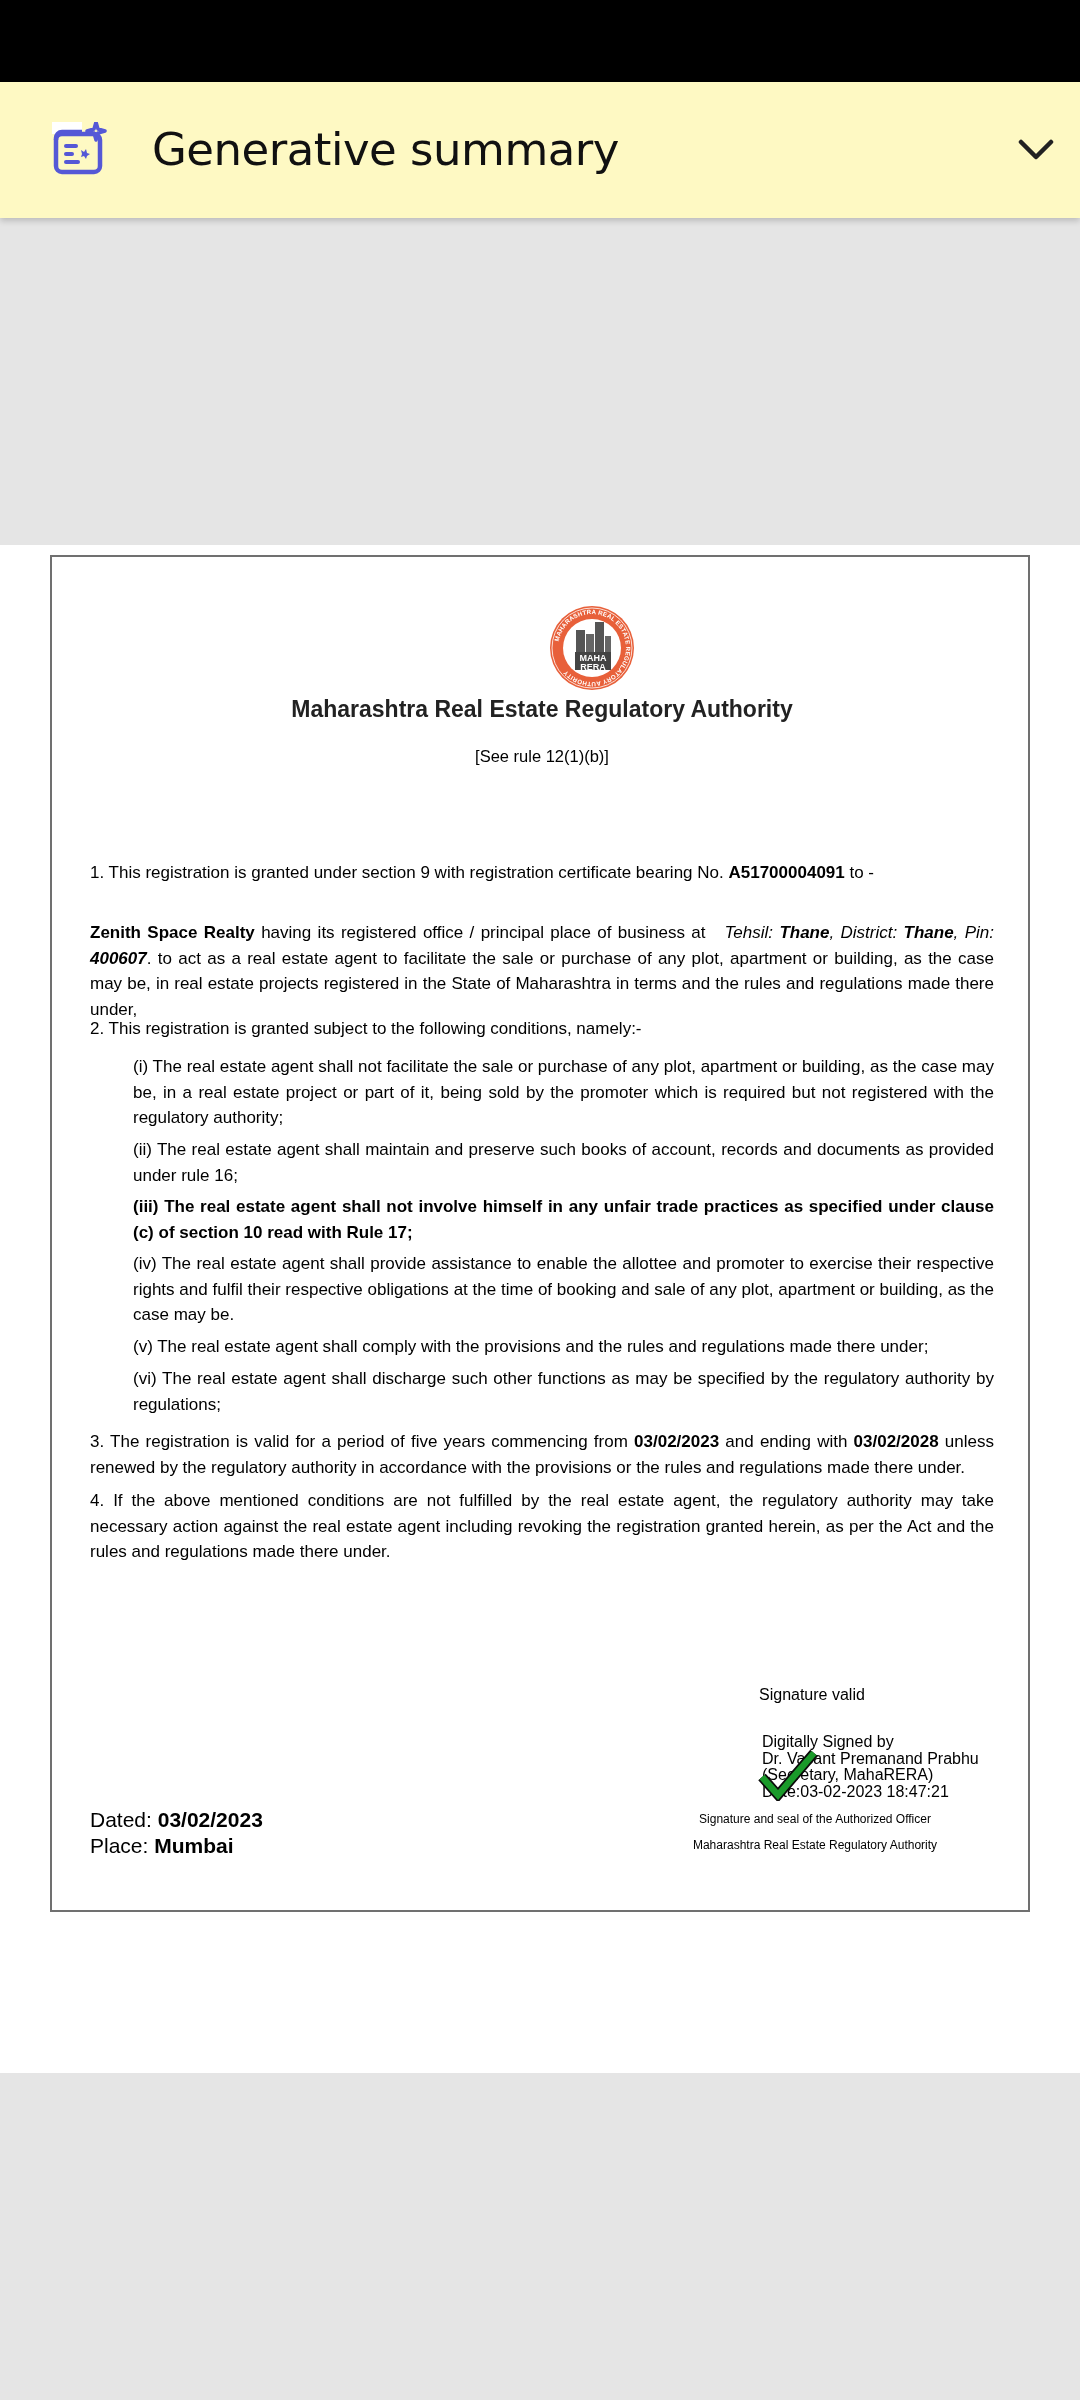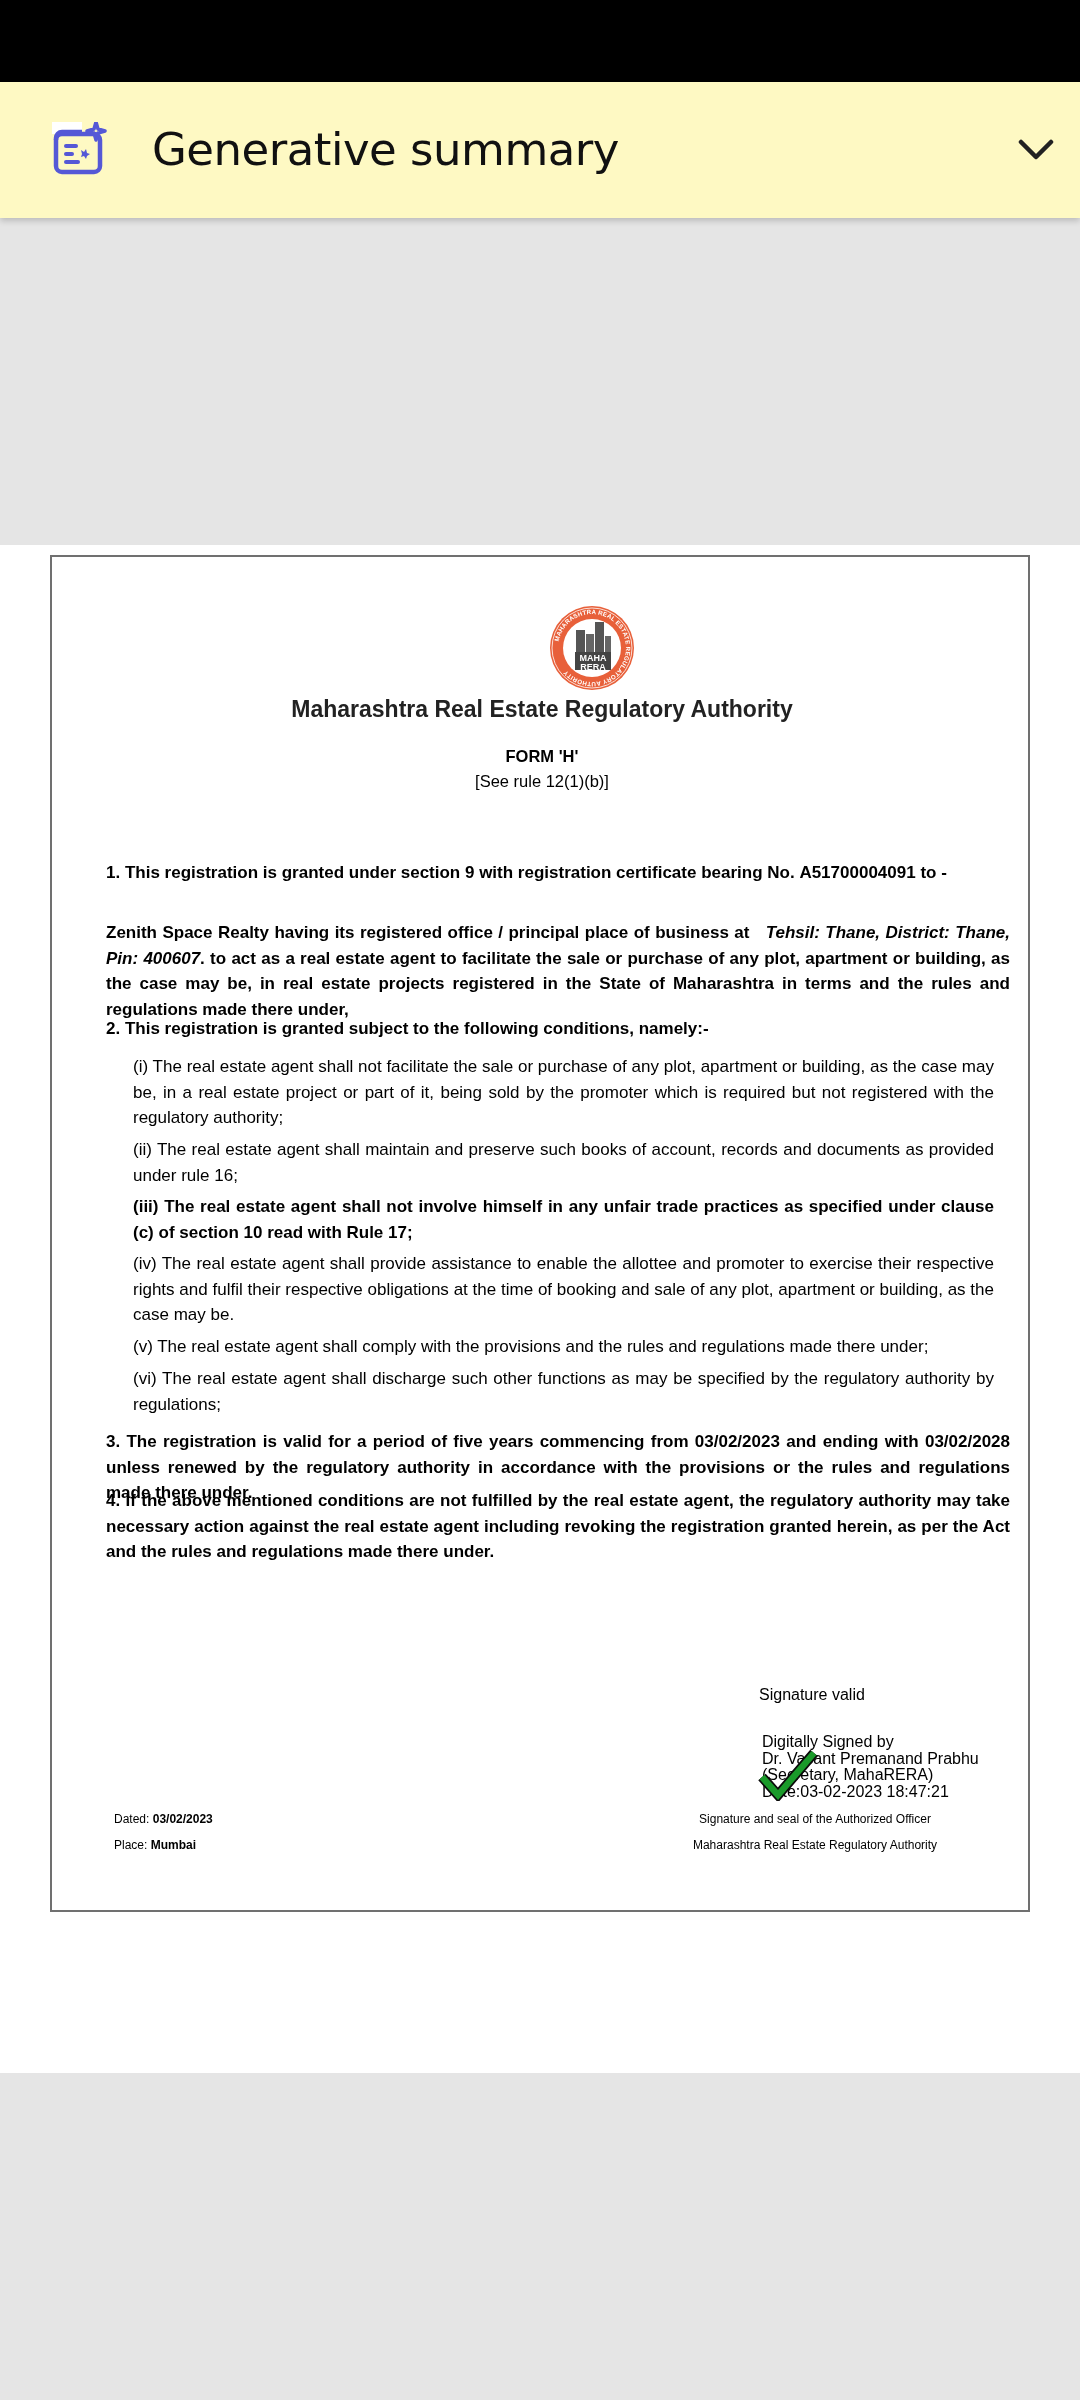--- a/index.html
+++ b/index.html
@@ -8,26 +8,26 @@
   .header { position:absolute; left:0; top:82px; width:1080px; height:136px; background:#fef9c3; box-shadow:0 3px 6px rgba(0,0,0,0.18); z-index:2; }
   .header .gen-icon { position:absolute; left:52px; top:40px; width:56px; height:56px; }
   .header .title { position:absolute; left:152px; top:40px; font-family:"DejaVu Sans", sans-serif; font-size:45px; line-height:56px; color:#111; letter-spacing:-0.5px; }
   .header .chev { position:absolute; left:1018px; top:56px; width:36px; height:24px; }
   .page { position:absolute; left:0; top:545px; width:1080px; height:1528px; background:#fff; }
   .frame { position:absolute; left:50px; top:10px; width:976px; height:1353px; border:2px solid #707070; }
   .logo { position:absolute; left:496px; top:47px; width:88px; height:88px; }
   .doc { position:absolute; left:38px; top:0; width:904px; font-size:17px; line-height:25.5px; }
   .h1 { position:absolute; left:0; width:904px; top:140px; text-align:center; font-size:23px; font-weight:bold; color:#222; }
   .h2 { position:absolute; left:0; width:904px; top:187px; text-align:center; font-size:16.5px; font-weight:bold; line-height:25px; }
-  .p { position:absolute; left:16px; width:904px; text-align:justify;font-weight:bold; }
+  .p { position:absolute; left:0; width:904px; text-align:justify; }
   .sub { position:absolute; left:43px; width:861px; text-align:justify; }
   .sig { position:absolute; font-size:16px; line-height:16.5px; }
   .check { position:absolute; left:706px; top:1190px; width:60px; height:54px; }
   .foot-right { position:absolute; left:540px; width:370px; text-align:center; font-size:12px; }
-  .foot-left { position:absolute; left:0; font-size:12px;margin-left:24px; }
+  .foot-left { position:absolute; left:0; font-size:21px; }
 </style>
 </head>
 <body>
 
 <div class="status-bar"></div>
 
 <div class="header">
   <svg class="gen-icon" viewBox="0 0 56 56">
     <rect x="4" y="12" width="44" height="38" rx="6" fill="none" stroke="#5558d6" stroke-width="4.5"></rect>
     <rect x="0" y="0" width="30" height="12" fill="#fff"></rect>
@@ -63,21 +63,20 @@
       <rect x="47" y="18" width="9" height="30" fill="#555"></rect>
       <rect x="57" y="32" width="6" height="16" fill="#666"></rect>
       <rect x="27" y="48" width="36" height="18" fill="#444"></rect>
       <text x="45" y="57" font-size="9" font-weight="bold" fill="#fff" text-anchor="middle" font-family="Liberation Sans, sans-serif">MAHA</text>
       <text x="45" y="65.5" font-size="9" font-weight="bold" fill="#fff" text-anchor="middle" font-family="Liberation Sans, sans-serif">RERA</text>
     </svg>
 
     <div class="doc">
       <div class="h1">Maharashtra Real Estate Regulatory Authority</div>
       <div class="h2">
-        <div>FORM 'H'</div>
         <div style="font-weight:normal;">[See rule 12(1)(b)]</div>
       </div>
 
       <div class="p" style="top:303px;">
         <span>1. This registration is granted under section 9 with registration certificate bearing No. </span><b>A51700004091</b><span> to -</span>
       </div>
 
       <div class="p" style="top:363px;">
         <b>Zenith Space Realty</b><span> having its registered office / principal place of business at </span>&nbsp;&nbsp;<i><span>Tehsil: </span><b>Thane</b><span>, District: </span><b>Thane</b><span>, Pin: </span><b>400607</b></i><span>. to act as a real estate agent to facilitate the sale or purchase of any plot, apartment or building, as the case may be, in real estate projects registered in the State of Maharashtra in terms and the rules and regulations made there under,</span>
       </div>

